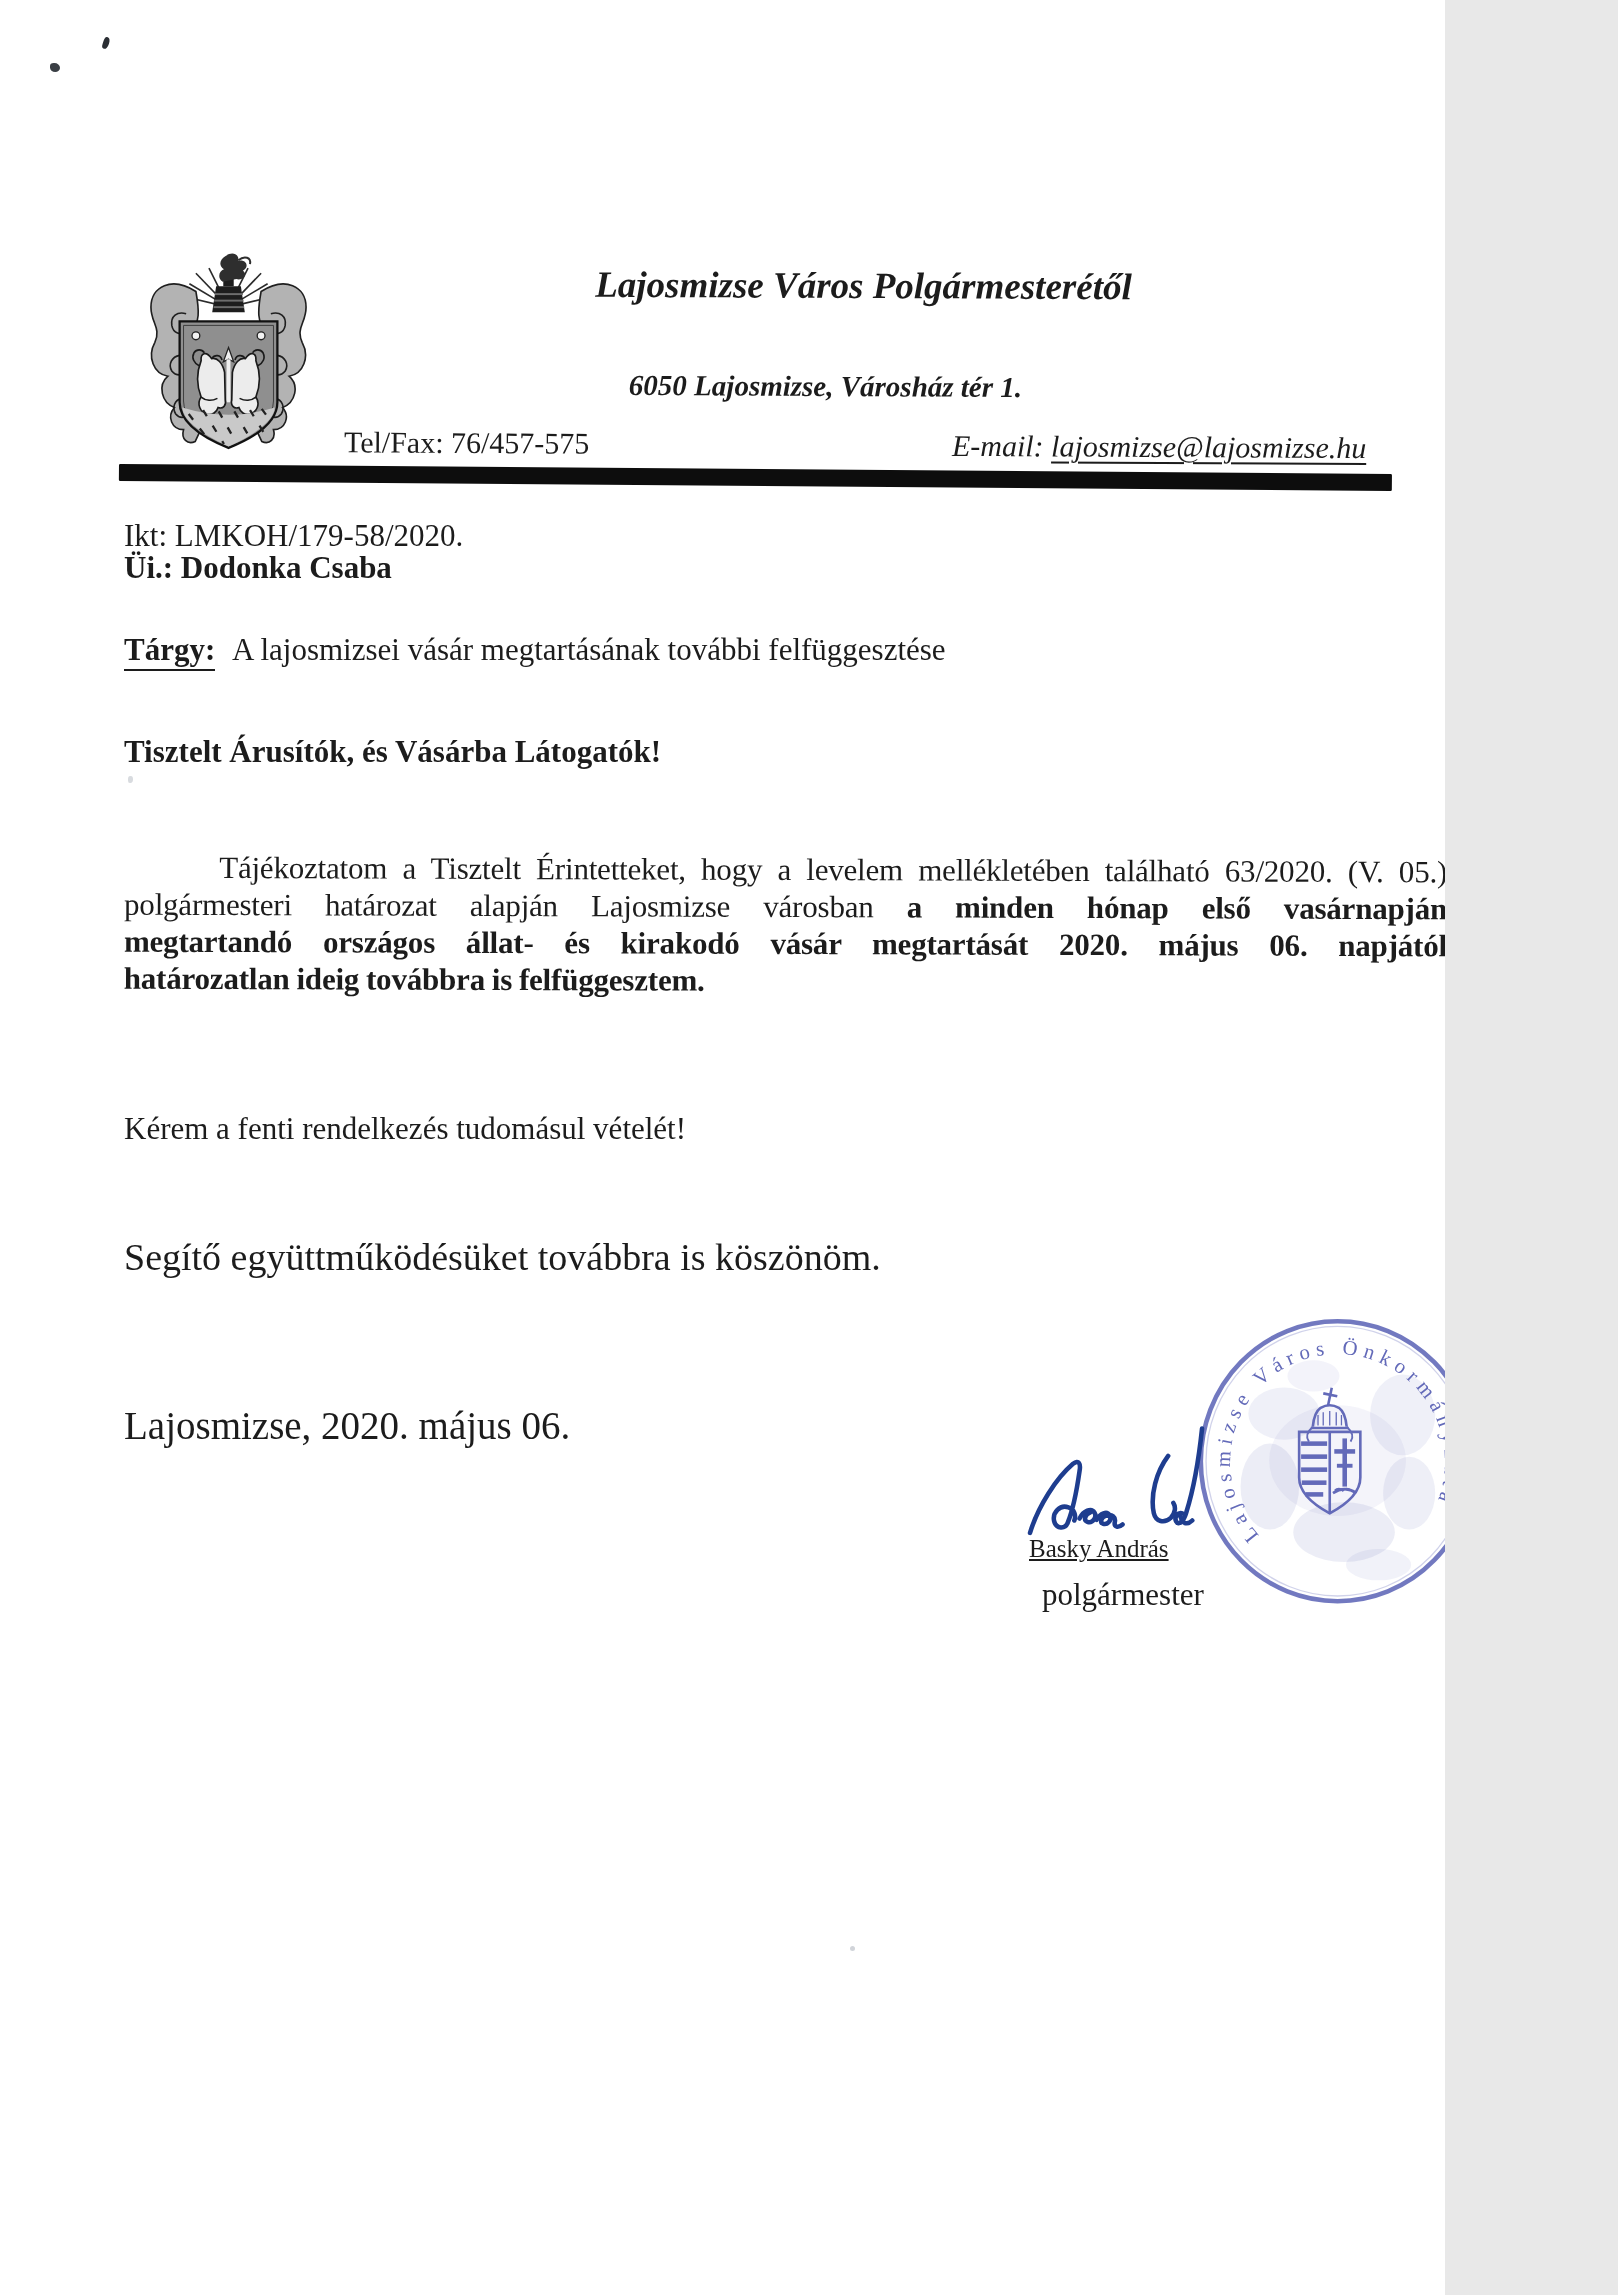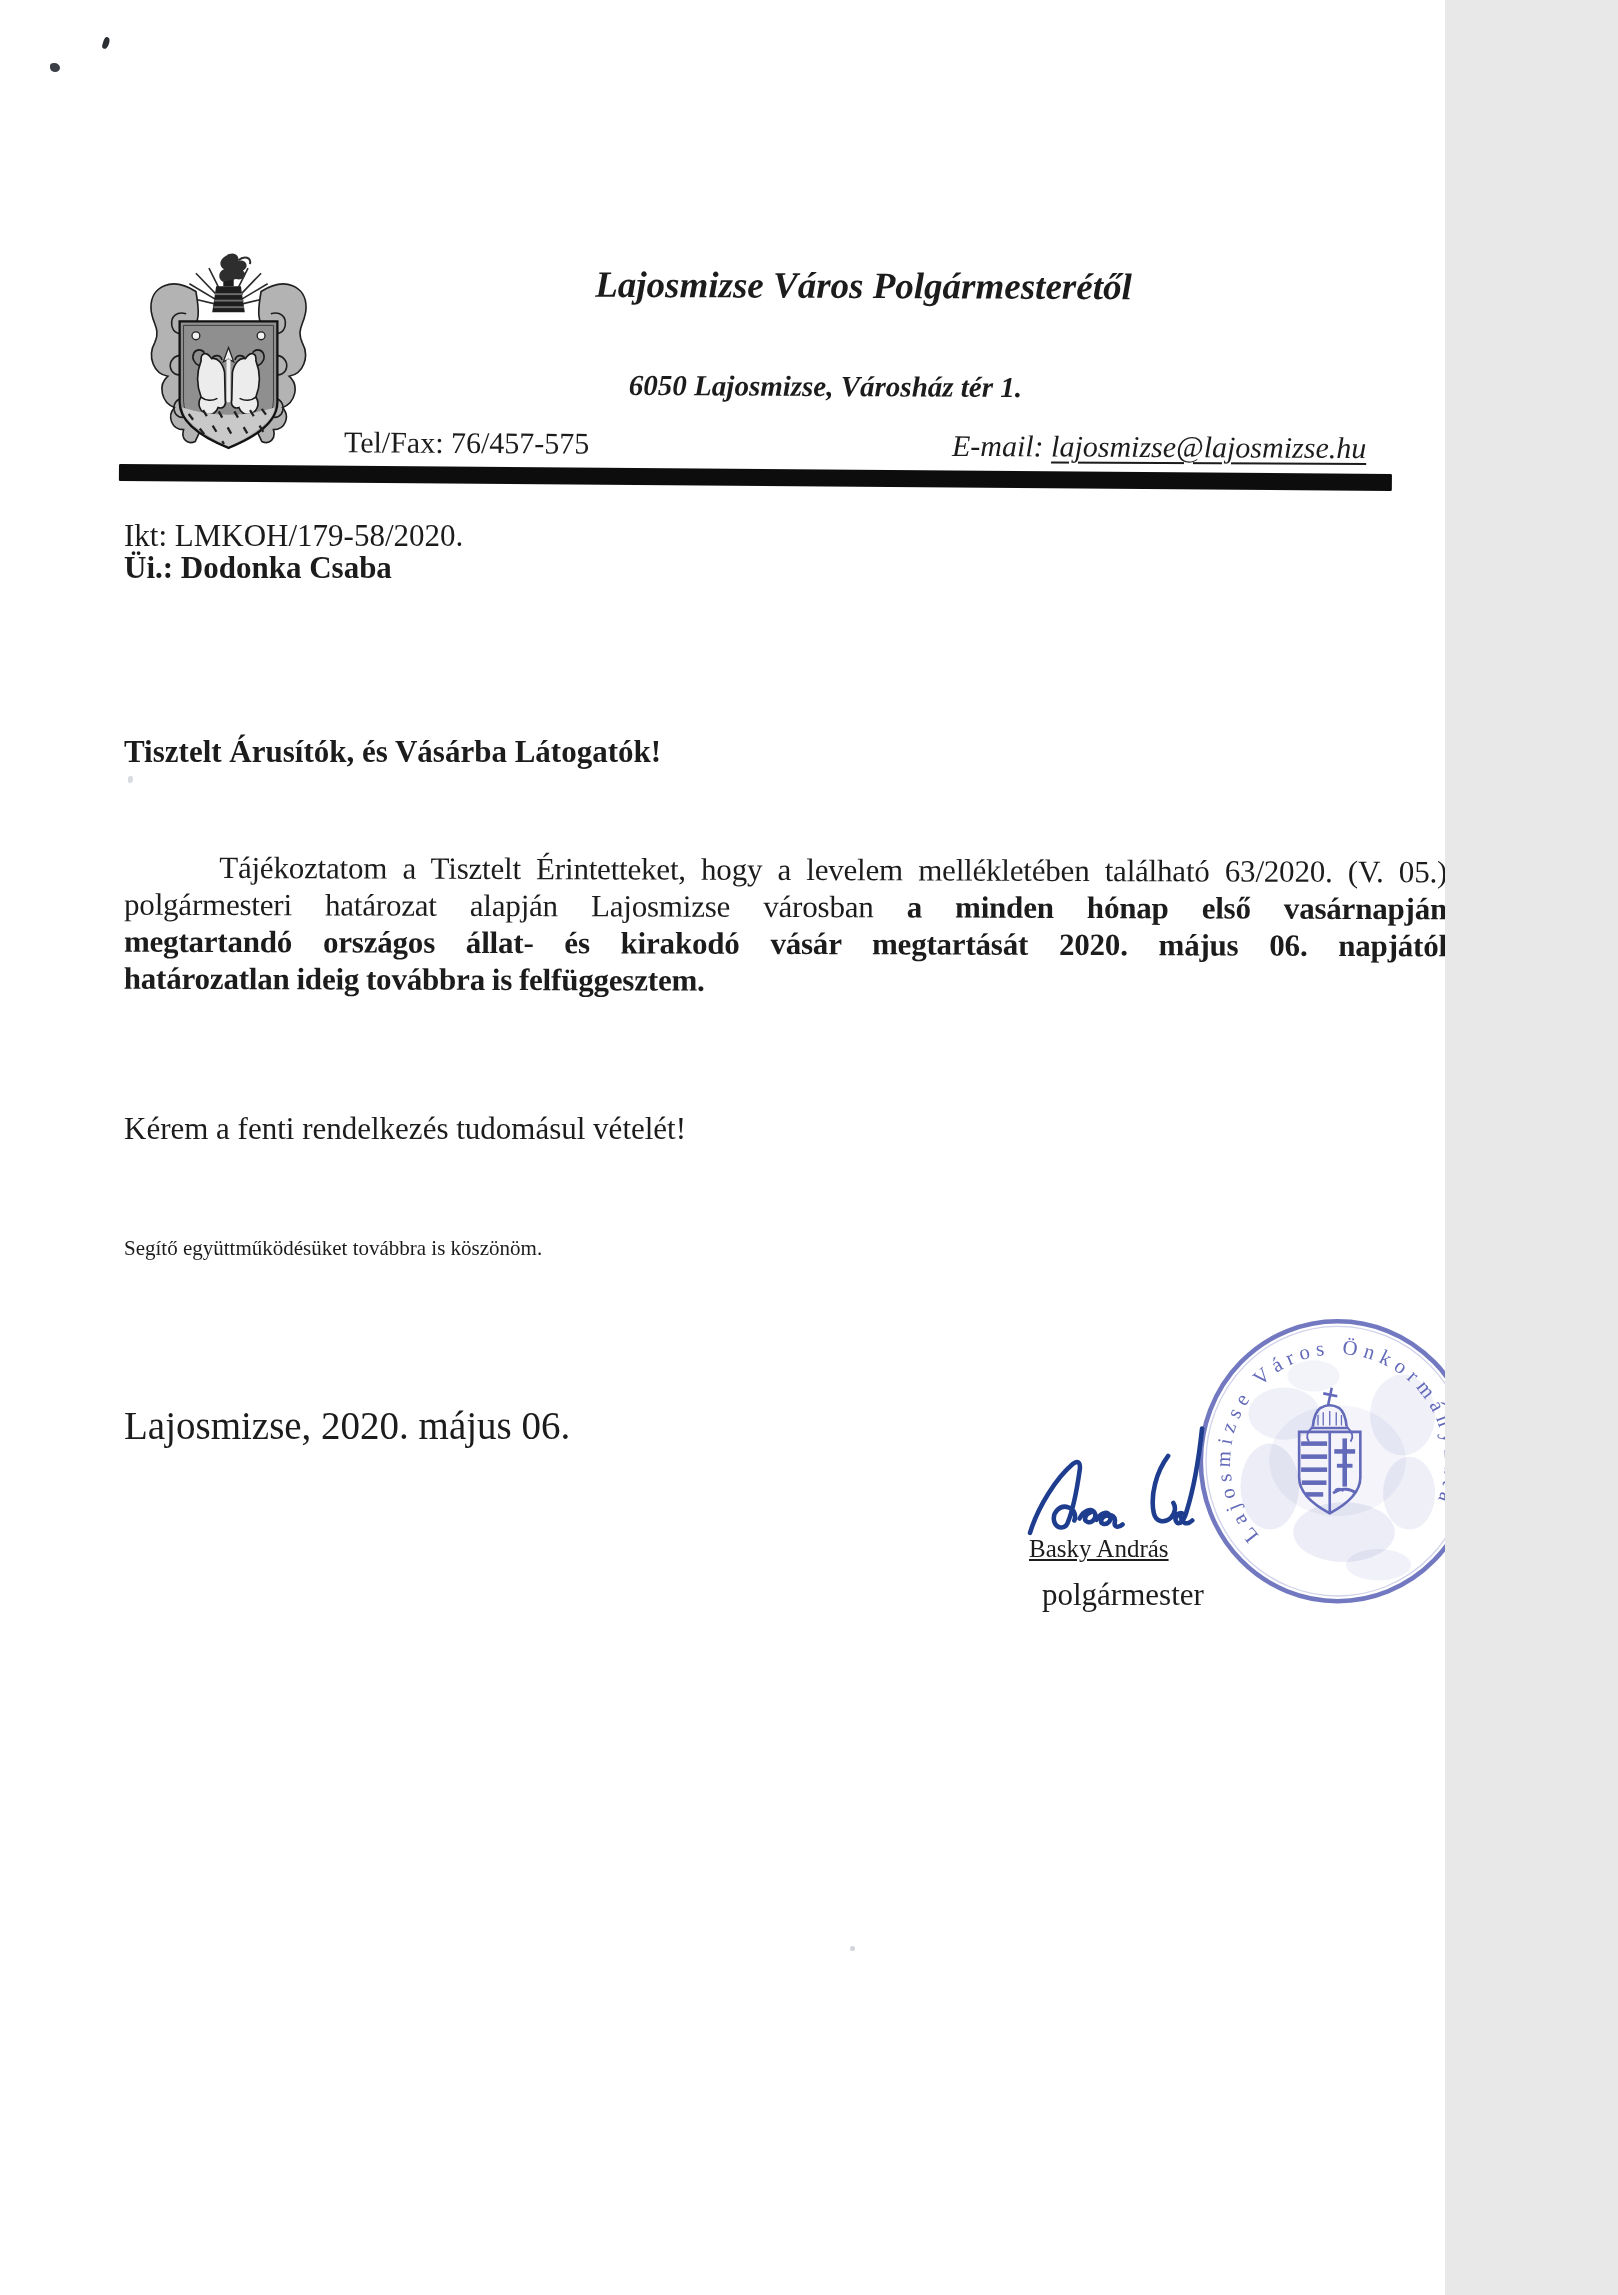--- a/index.html
+++ b/index.html
@@ -31,21 +31,21 @@
   .subject .txt{margin-left:9px;}
   
   .salutation{left:124px;top:736px;font-size:31px;font-weight:700;}
   .para{left:124px;top:851px;width:1323px;font-size:31px;line-height:37px;
     letter-spacing:-0.2px;word-spacing:-0.7px;transform:rotate(.2deg);}
   .pline{text-align:justify;text-align-last:justify;}
   .pline.first{text-indent:95px;}
   .pline.last{text-align-last:left;}
   .pb{font-weight:700;}
   .request{left:124px;top:1113px;font-size:31px;}
-  .thanks{left:124px;top:1238px;font-size:21px;}
+  .thanks{left:124px;top:1238px;font-size:38px;}
   .dateline{left:124px;top:1406px;font-size:39px;}
   
   .sig-name{left:1029px;top:1536px;font-size:25px;text-decoration:underline;}
   .sig-role{left:1042px;top:1579px;font-size:31px;}
   .sig-svg{left:1017px;top:1422px;color:var(--signature_ink,#1e3d8f);}
   .stamp-svg{left:1193px;top:1316px;color:var(--stamp_ink,#636ab9);}
   .stamp-svg text{font-family:"Liberation Serif","DejaVu Serif",serif;}
   .arms-svg{left:134px;top:251px;}
   
   .speck{position:absolute;border-radius:50%;}
@@ -127,20 +127,24 @@
     <span class="val">76/457-575</span>
   </div>
   <div class="abs email">
     <span>E-mail:</span>
     <span class="val">lajosmizse@lajosmizse.hu</span>
   </div>
   <div class="abs rule"></div>
 
   <div class="abs ikt">Ikt: LMKOH/179-58/2020.</div>
   <div class="abs handler">Üi.: Dodonka Csaba</div>
+  <div class="abs subject">
+    <span class="lbl">Tárgy:</span>
+    <span class="txt">A lajosmizsei vásár megtartásának további felfüggesztése</span>
+  </div>
 
   <div class="abs salutation">Tisztelt Árusítók, és Vásárba Látogatók!</div>
 
   <div class="abs para">
     <div class="pline first"><span class="pn">Tájékoztatom a Tisztelt Érintetteket, hogy a levelem mellékletében található 63/2020. (V. 05.)</span> <span class="pb"></span></div>
     <div class="pline"><span class="pn">polgármesteri határozat alapján Lajosmizse városban</span> <span class="pb">a minden hónap első vasárnapján</span></div>
     <div class="pline"><span class="pn"></span> <span class="pb">megtartandó országos állat- és kirakodó vásár megtartását 2020. május 06. napjától</span></div>
     <div class="pline last"><span class="pn"></span> <span class="pb">határozatlan ideig továbbra is felfüggesztem.</span></div>
   </div>
 

